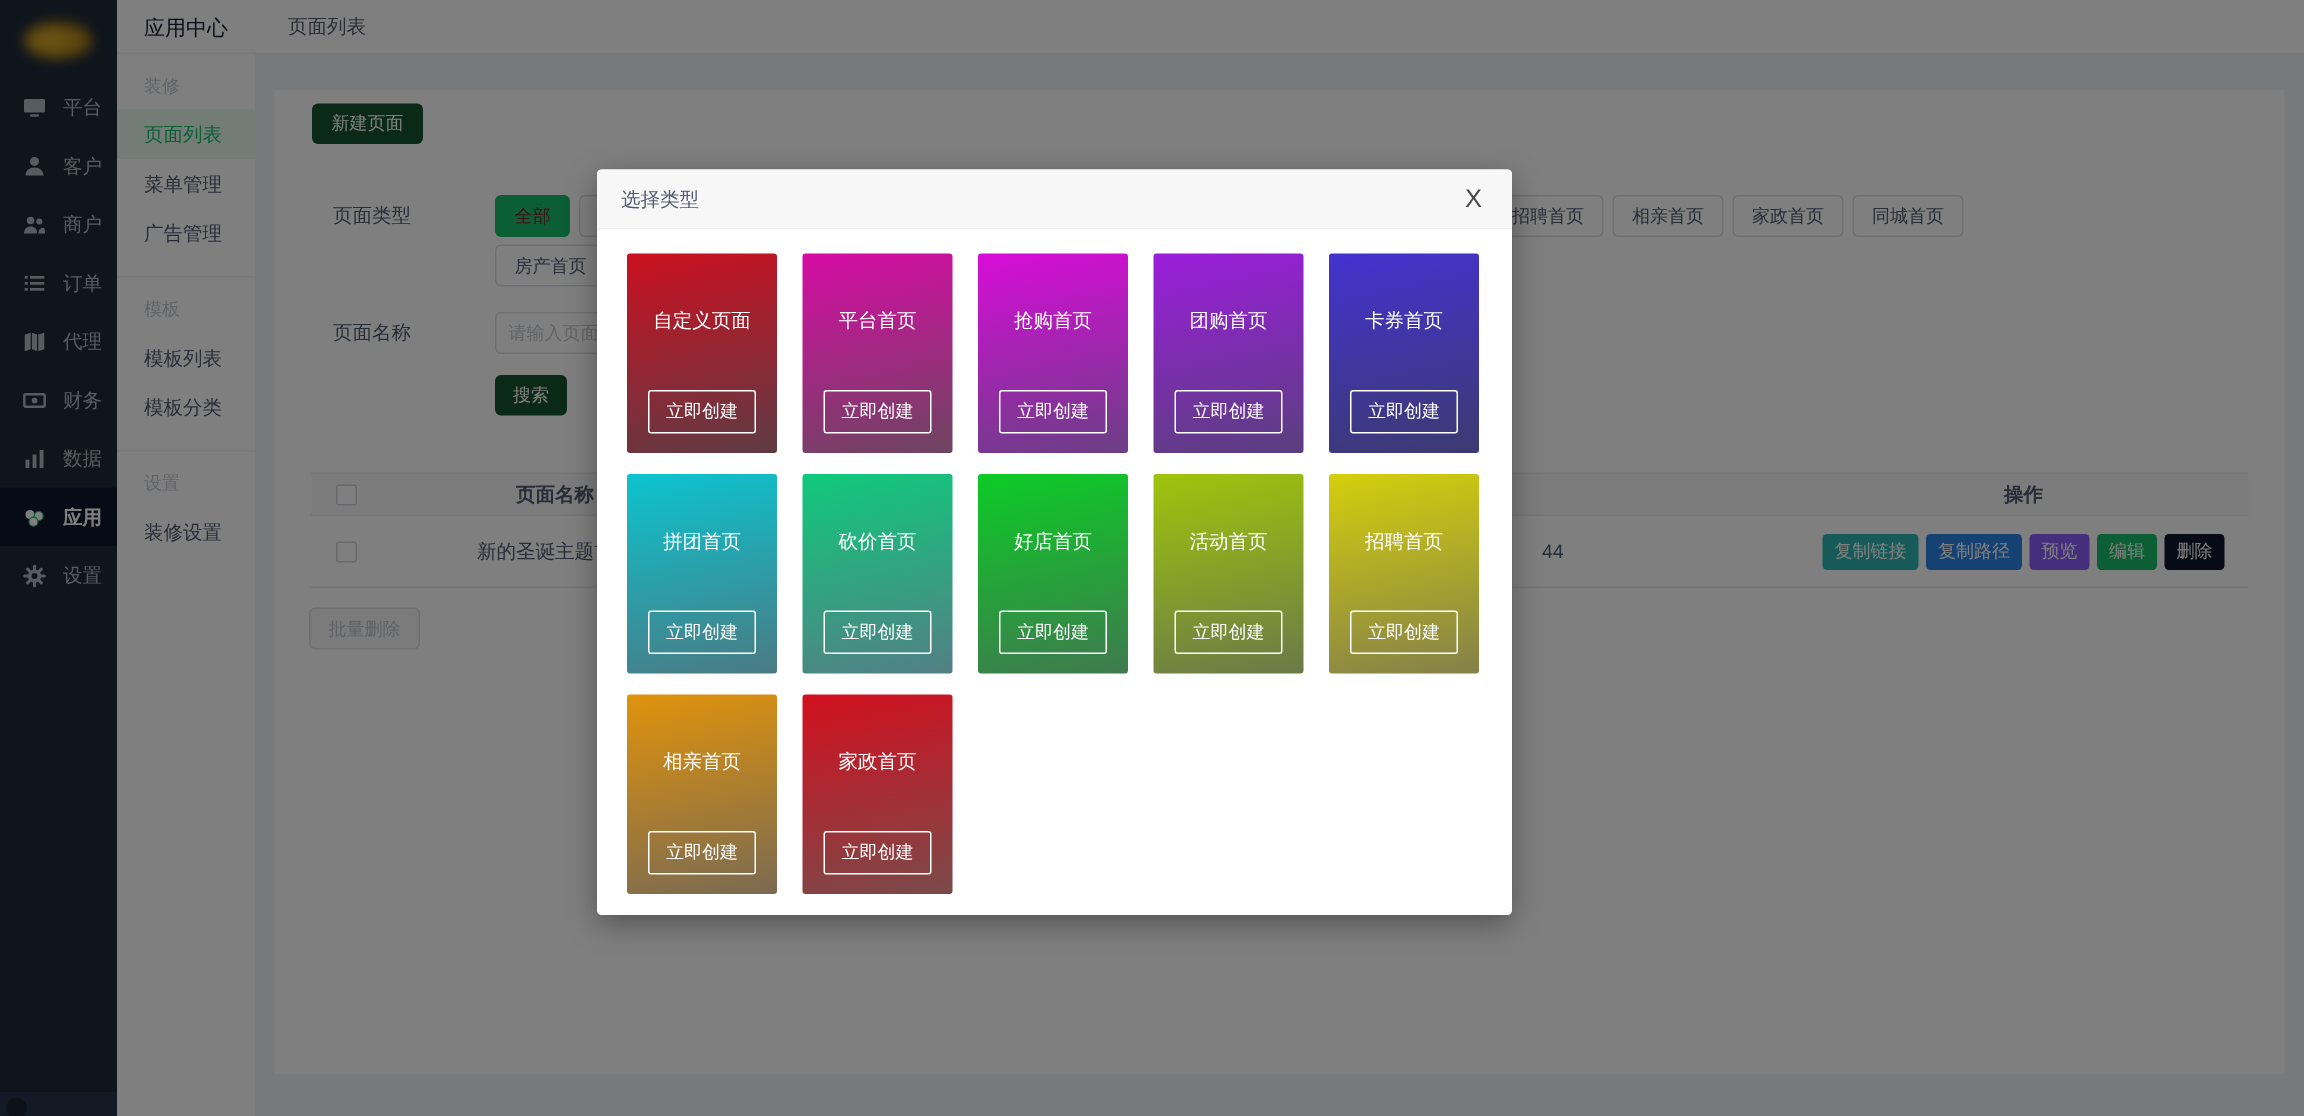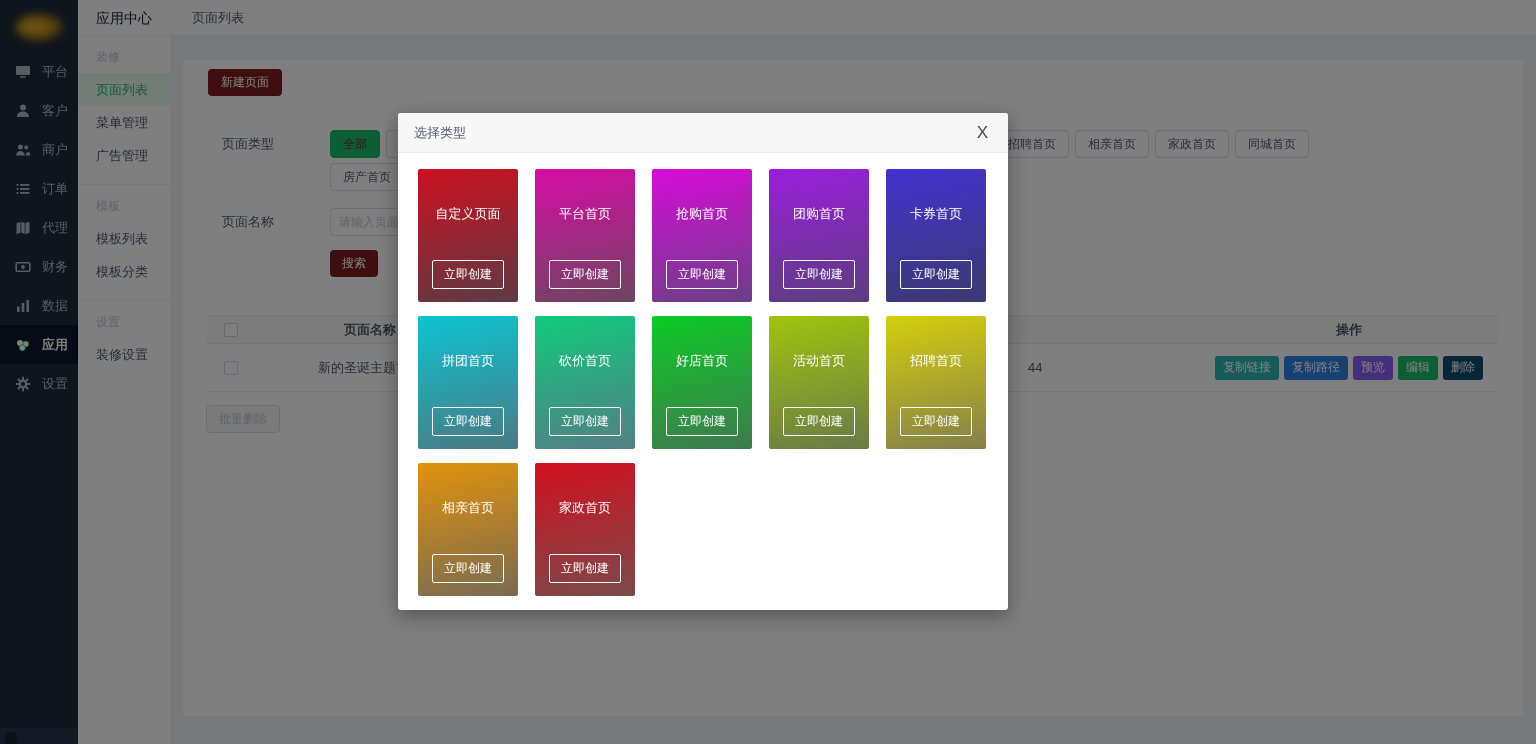--- a/index.html
+++ b/index.html
@@ -31,21 +31,21 @@
   .submenu-item { height:33px; line-height:33px; padding-left:18px; font-size:13px; color:#515a6e; cursor:pointer; }
   .submenu-item.active { background:#e9f8f0; color:#19be6b; }
   
   .topbar { position:absolute; left:170px; top:0; width:1366px; height:36px; background:#ffffff; border-bottom:1px solid #f0f0f0; z-index:1; }
   .topbar .tab { display:inline-block; margin-left:22px; line-height:36px; font-size:13px; color:#515a6e; cursor:pointer; }
   
   .content { position:absolute; left:170px; top:36px; width:1366px; height:708px; background:#f0f2f5; z-index:1; }
   .panel { position:absolute; left:13px; top:24px; width:1340px; height:656px; background:#ffffff; }
   .btn { display:inline-flex; align-items:center; justify-content:center; border:none; border-radius:4px;
     font-size:12px; cursor:pointer; font-family:inherit; }
-  .btn-green { background:#7f1d1d; color:#fff; }
+  .btn-green { background:#14532d; color:#fff; }
   .new-page-btn { position:absolute; left:25px; top:9px; height:27px; padding:0 13px; }
   .filter-label { position:absolute; left:39px; font-size:13px; color:#515a6e; line-height:28px; }
   .type-row { position:absolute; left:147px; top:70px; display:flex; gap:6px; }
   .type-row-right { position:absolute; left:812px; top:70px; display:flex; gap:6px; }
   .type-row2 { position:absolute; left:147px; top:103px; display:flex; gap:6px; }
   .type-btn { height:28px; padding:0 12px; display:inline-flex; align-items:center; background:#fff;
     border:1px solid #dcdee2; border-radius:4px; font-size:12px; color:#515a6e; cursor:pointer; white-space:nowrap; }
   .type-btn.active { background:#19be6b; border-color:#19be6b; color:#7f1d1d; }
   .name-input { position:absolute; left:147px; top:148px; width:240px; height:28px; border:1px solid #dcdee2;
     border-radius:4px; padding:0 8px; font-size:12px; color:#515a6e; font-family:inherit; outline:none; }
@@ -250,21 +250,21 @@
             <span class="checkbox"></span>
           </div>
         <div class="col-name">新的圣诞主题首页</div>
         <div class="col-spacer"></div>
         <div class="col-count">44</div>
         <div class="col-actions">
           <button class="act-btn" style="background: rgb(45, 183, 181);">复制链接</button>
           <button class="act-btn" style="background: rgb(43, 133, 228);">复制路径</button>
           <button class="act-btn" style="background: #8b5cf6;">预览</button>
           <button class="act-btn" style="background: rgb(25, 190, 107);">编辑</button>
-          <button class="act-btn" style="background: #0c4a6e;">删除</button>
+          <button class="act-btn" style="background: #0f172a;">删除</button>
         </div>
       </div>
     </div>
 
     <button class="batch-delete-btn">批量删除</button>
   </div>
 </div>
 
 <div class="dim-overlay"></div>
 

